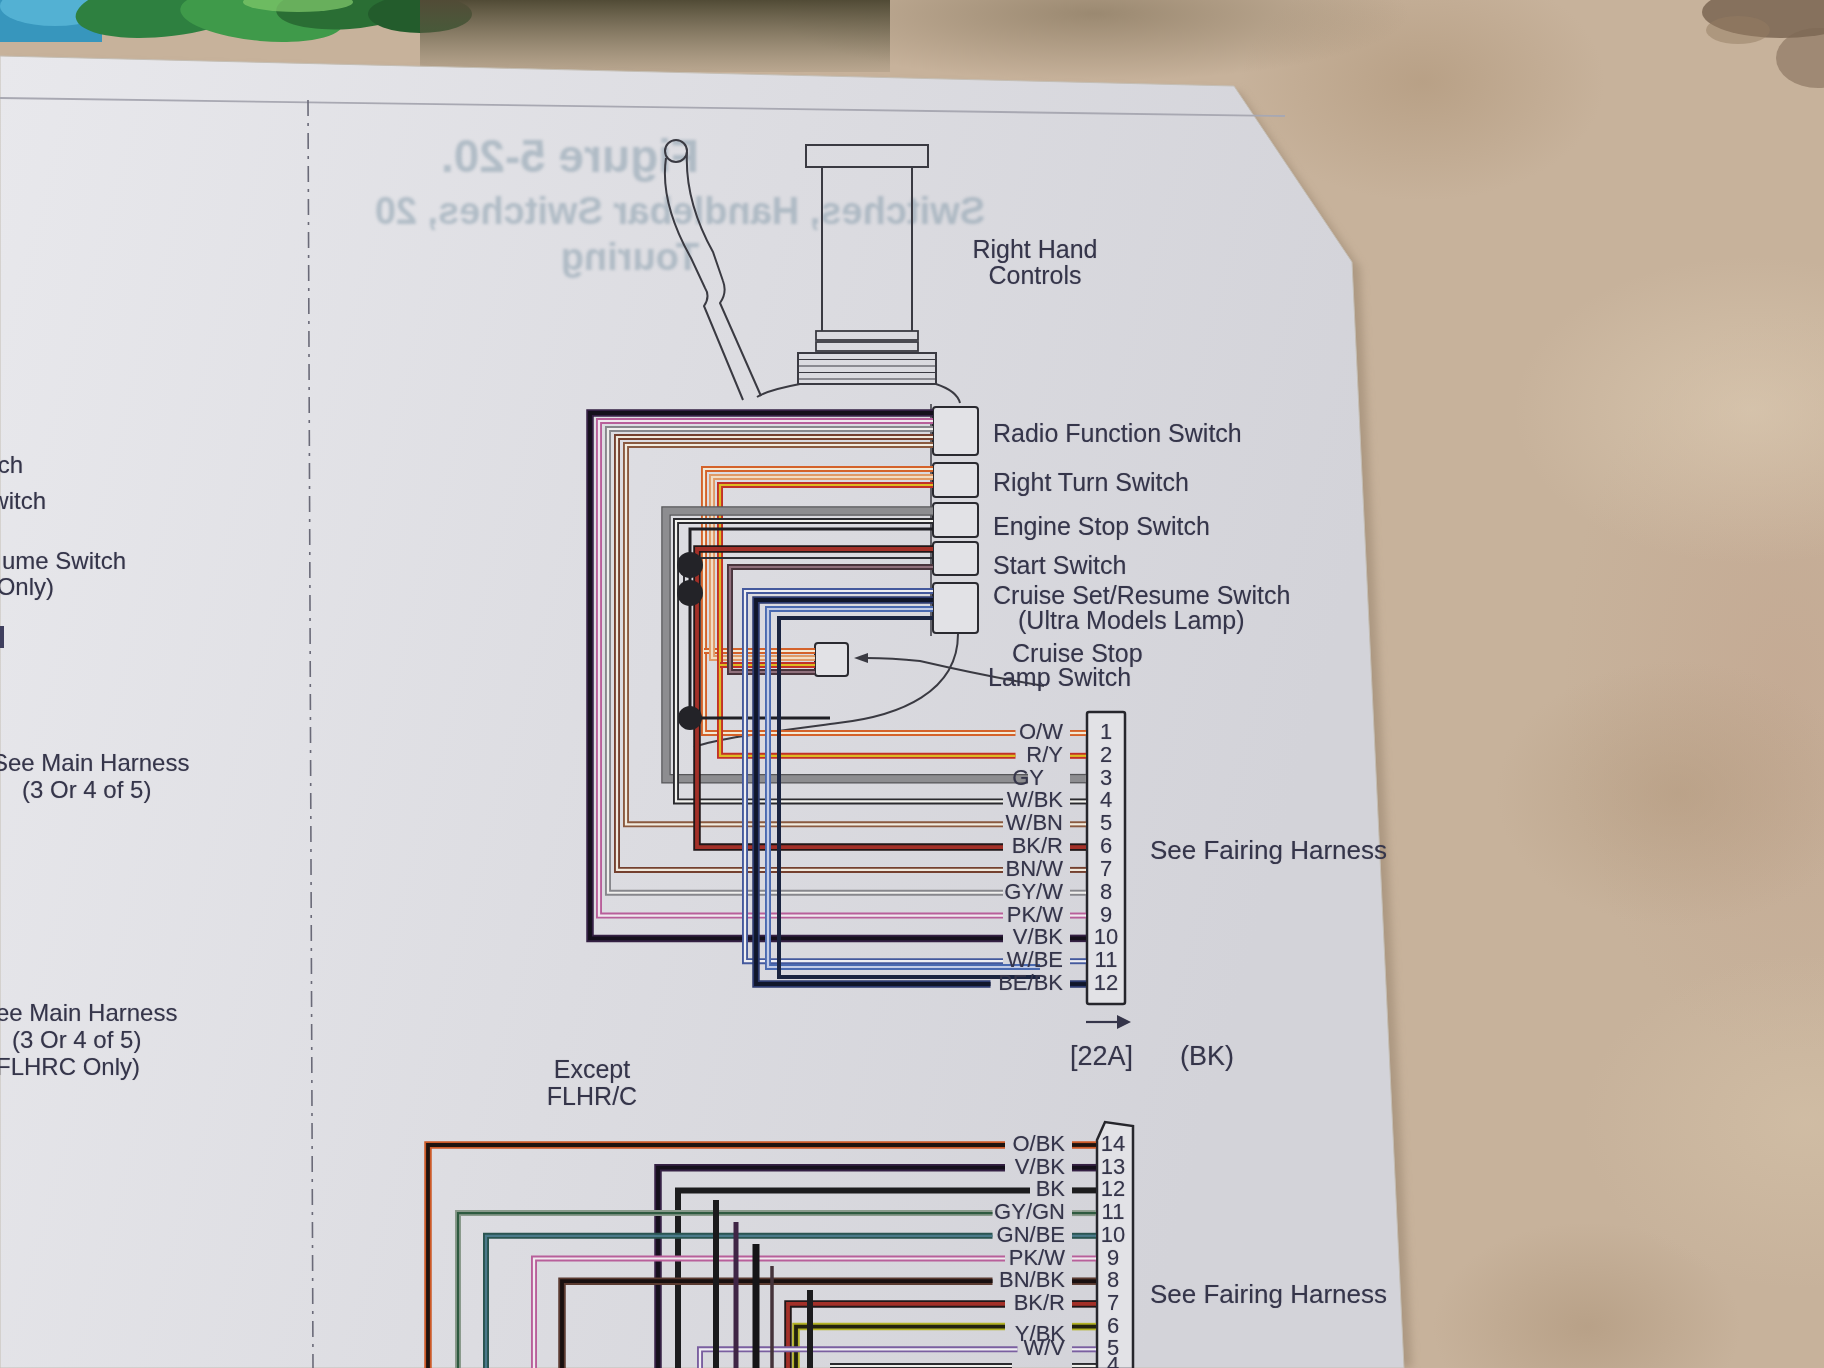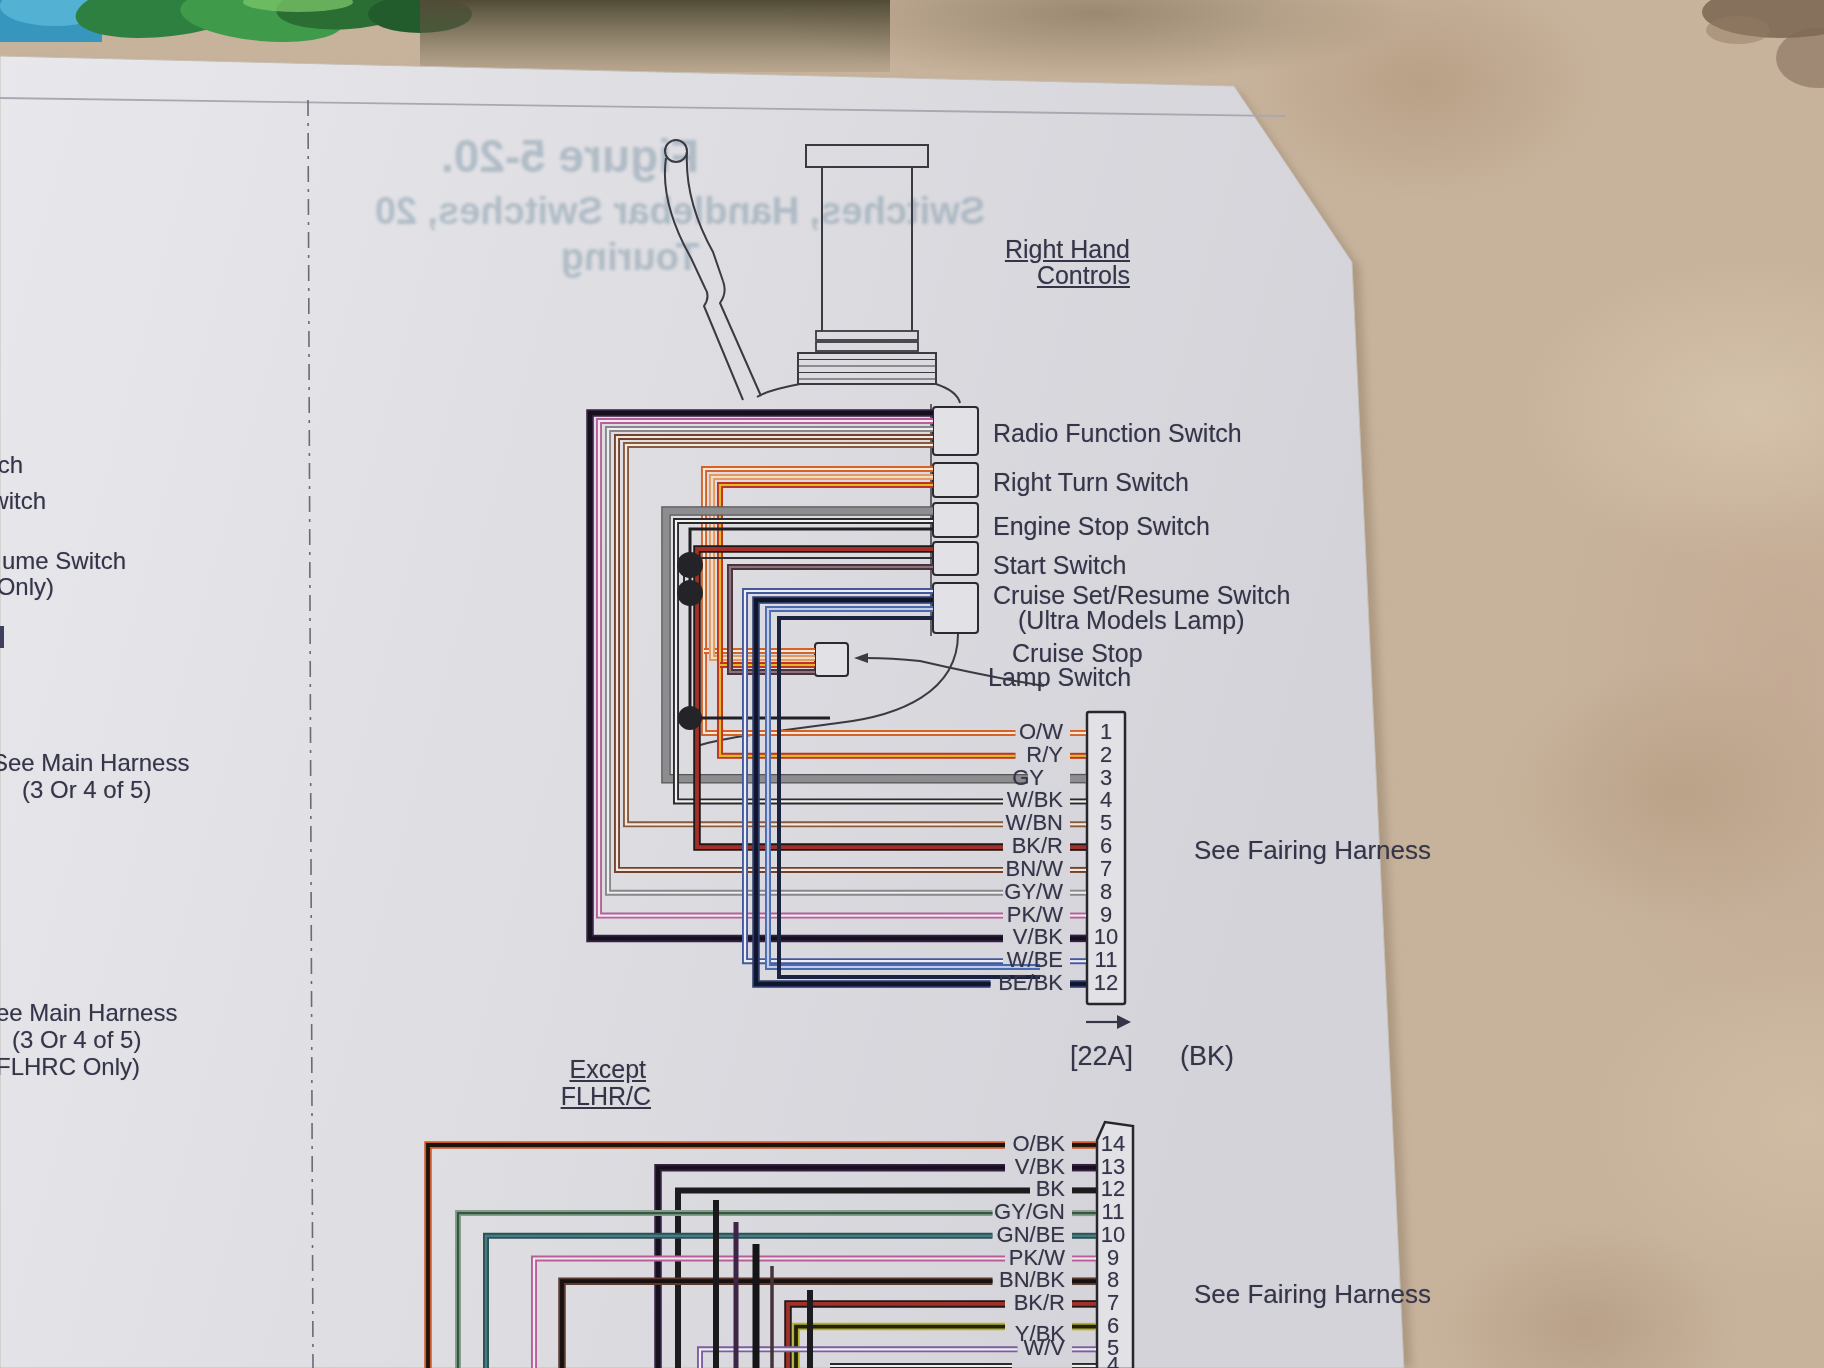--- a/index.html
+++ b/index.html
@@ -9,27 +9,27 @@
       radial-gradient(420px 90px at 60% 1%, rgba(118,103,78,.55), transparent 75%),
       radial-gradient(260px 170px at 78% 6%, rgba(172,146,117,.55), transparent 70%),
       radial-gradient(340px 220px at 96% 30%, rgba(225,209,185,.55), transparent 70%),
       radial-gradient(260px 190px at 92% 58%, rgba(176,150,122,.5), transparent 70%),
       radial-gradient(320px 240px at 99% 82%, rgba(216,198,172,.5), transparent 70%),
       radial-gradient(220px 150px at 87% 97%, rgba(166,140,112,.45), transparent 70%),
       radial-gradient(300px 500px at 98% 50%, rgba(188,148,128,.25), transparent 75%);}
   svg{position:absolute;left:0;top:0;}
   #labels{position:absolute;inset:0;pointer-events:none;}
   .txt{position:absolute;color:#35354a;white-space:nowrap;text-shadow:0 0 1px rgba(53,53,74,.35);line-height:1.1;}
-  .s25{font-size:25px;} .s24{font-size:24px;} .s26{font-size:26px;margin-left:44px;} .s27{font-size:27px;margin-left:20px;}
+  .s25{font-size:25px;} .s24{font-size:24px;} .s26{font-size:26px;} .s27{font-size:27px;margin-left:20px;}
   .pinlab{position:absolute;width:150px;text-align:right;font-size:22px;color:#35354a;
           text-shadow:0 0 1px rgba(53,53,74,.35);white-space:nowrap;}
   .pinnum{position:absolute;width:34px;text-align:center;font-size:22px;color:#35354a;
           text-shadow:0 0 1px rgba(53,53,74,.35);}
   .cut{transform:translateX(-100%);}
-  .ctr{text-align:right;text-decoration:underline;}
+  .ctr{text-align:center;}
 </style>
 </head>
 <body>
 
 <div id="stage">
   <div id="carpet"></div>
 
   <svg id="scene" width="1824" height="1368" viewBox="0 0 1824 1368">
     <defs>
       <linearGradient id="pg" x1="0" y1="0" x2="1" y2="0.25">

